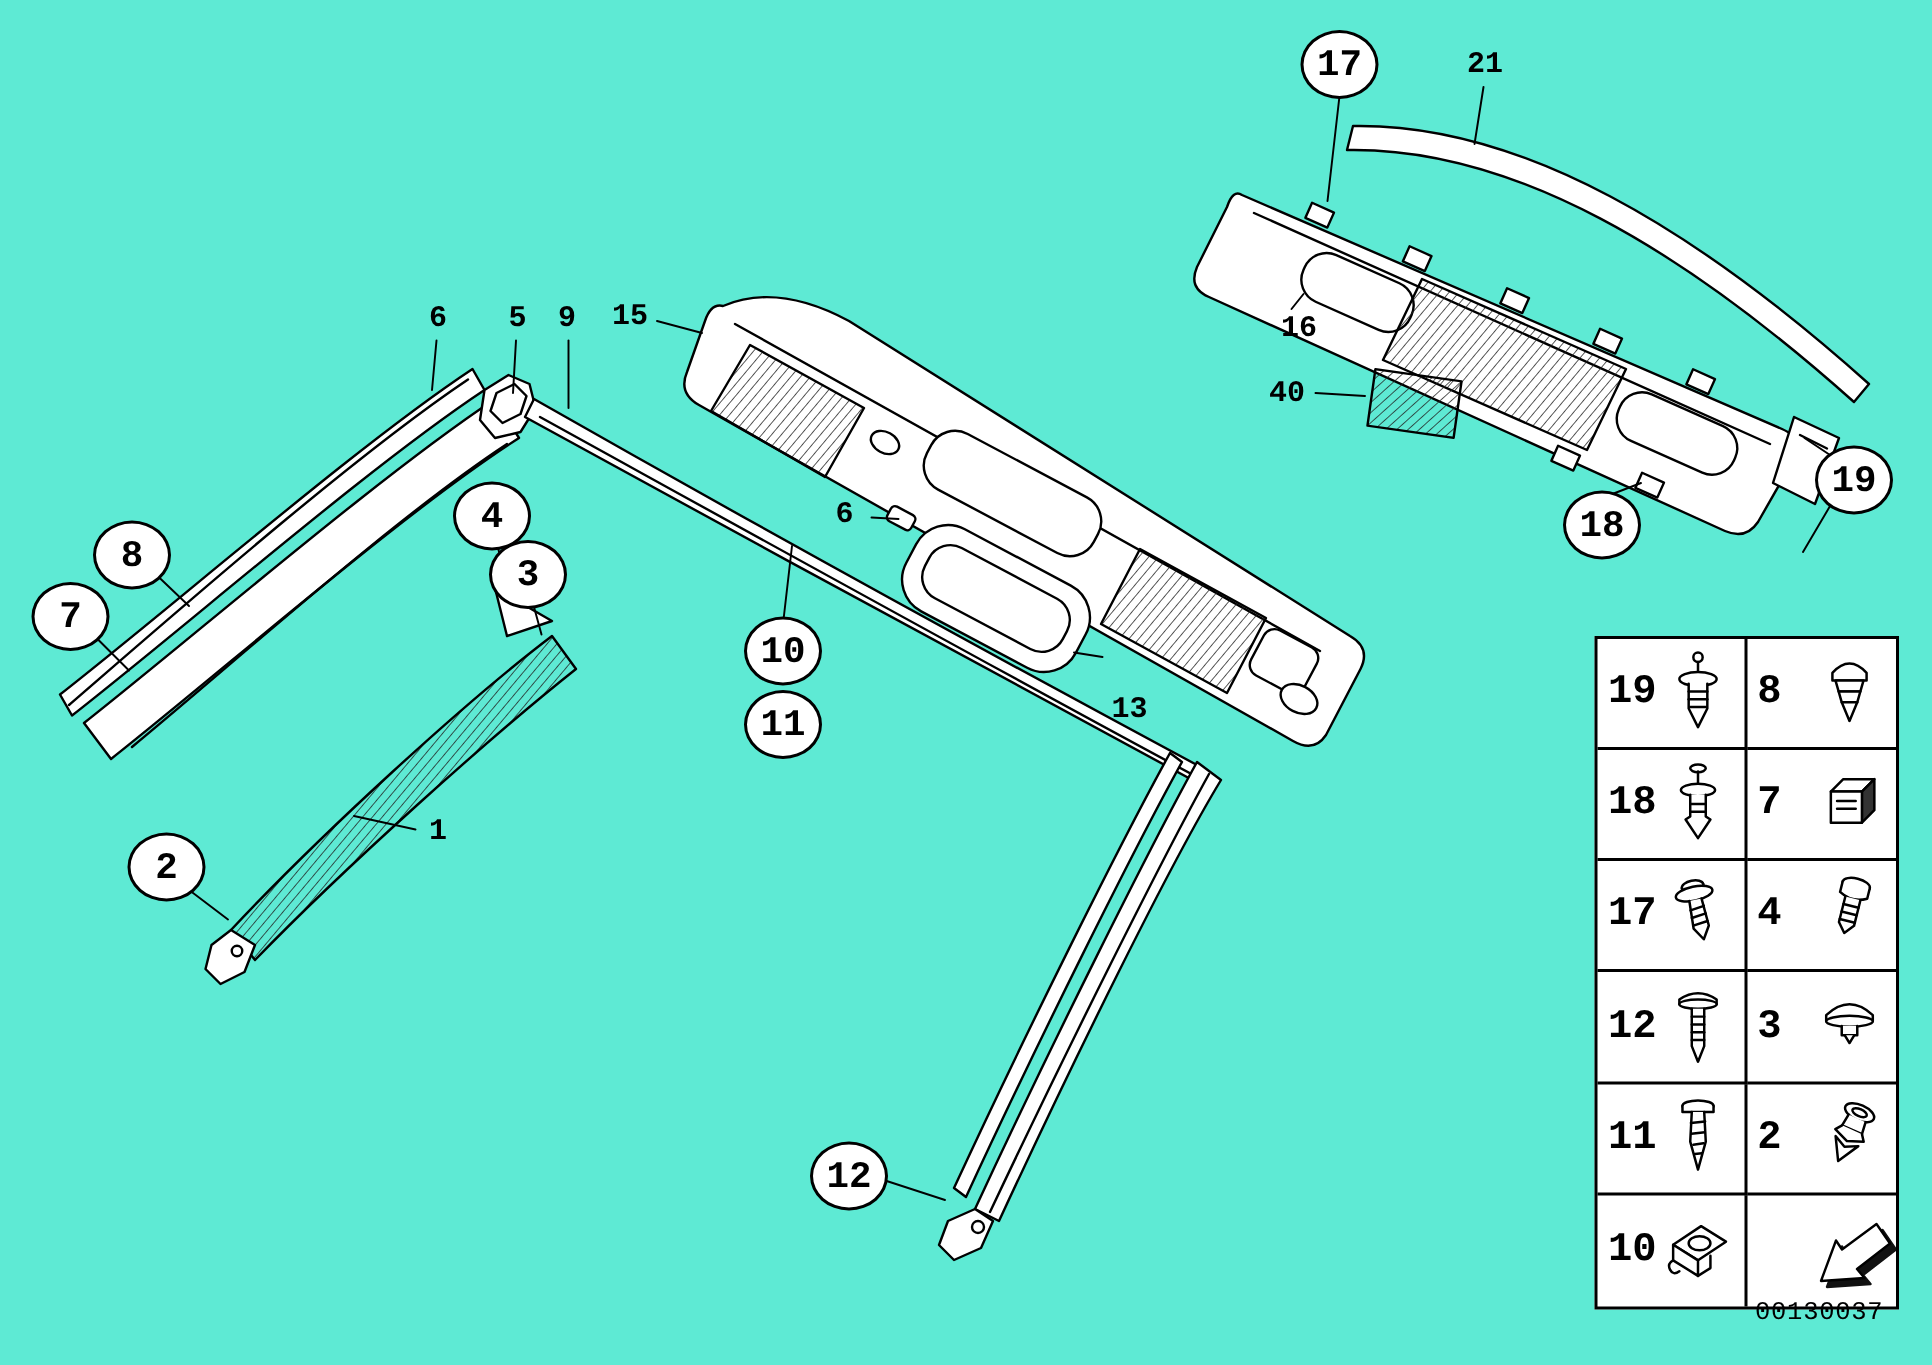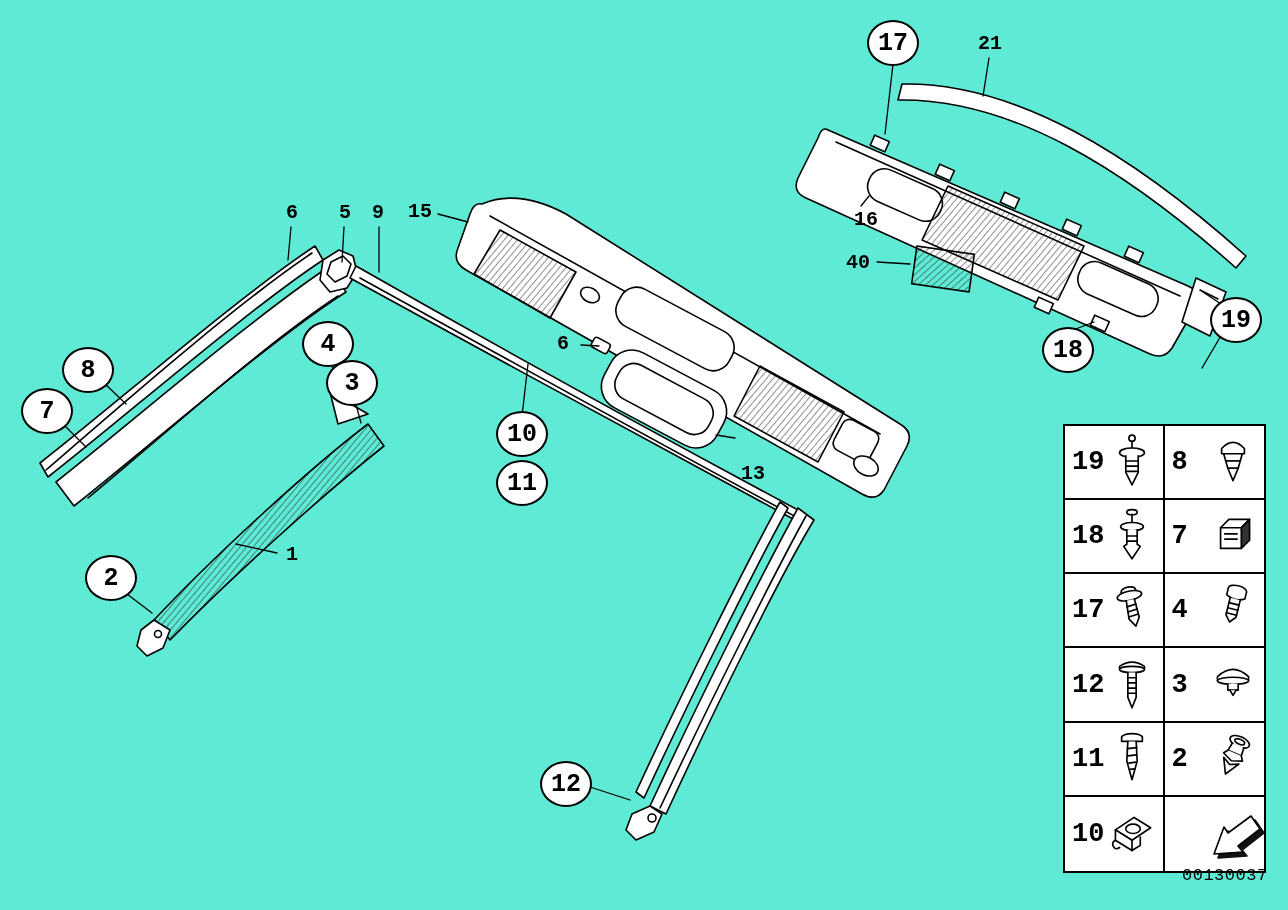--- a/index.html
+++ b/index.html
@@ -25,21 +25,21 @@
   }
   .legend-cell{
     display:flex;align-items:center;padding:2px 3px 2px 7px;
     border-bottom:2px solid #000;overflow:hidden;
   }
   .legend-cell:nth-child(odd){border-right:2px solid #000;}
   .legend-cell:nth-last-child(-n+2){border-bottom:none;}
   .legend-num{font-weight:700;font-size:27px;min-width:33px;flex:0 0 auto;}
   .legend-icon{flex:1;display:flex;align-items:center;justify-content:center;}
   .doc-number{
-    position:absolute;left:1170px;top:866px;font-size:17px;letter-spacing:0.5px;margin-left:12px;
+    position:absolute;left:1170px;top:866px;font-size:17px;letter-spacing:0.5px;
   }
 </style>
 </head>
 <body>
 
 <div class="page">
 
   <svg class="drawing" viewBox="0 0 1288 910">
     <defs>
       <pattern id="hatch" patternUnits="userSpaceOnUse" width="5" height="5" patternTransform="rotate(40)">

